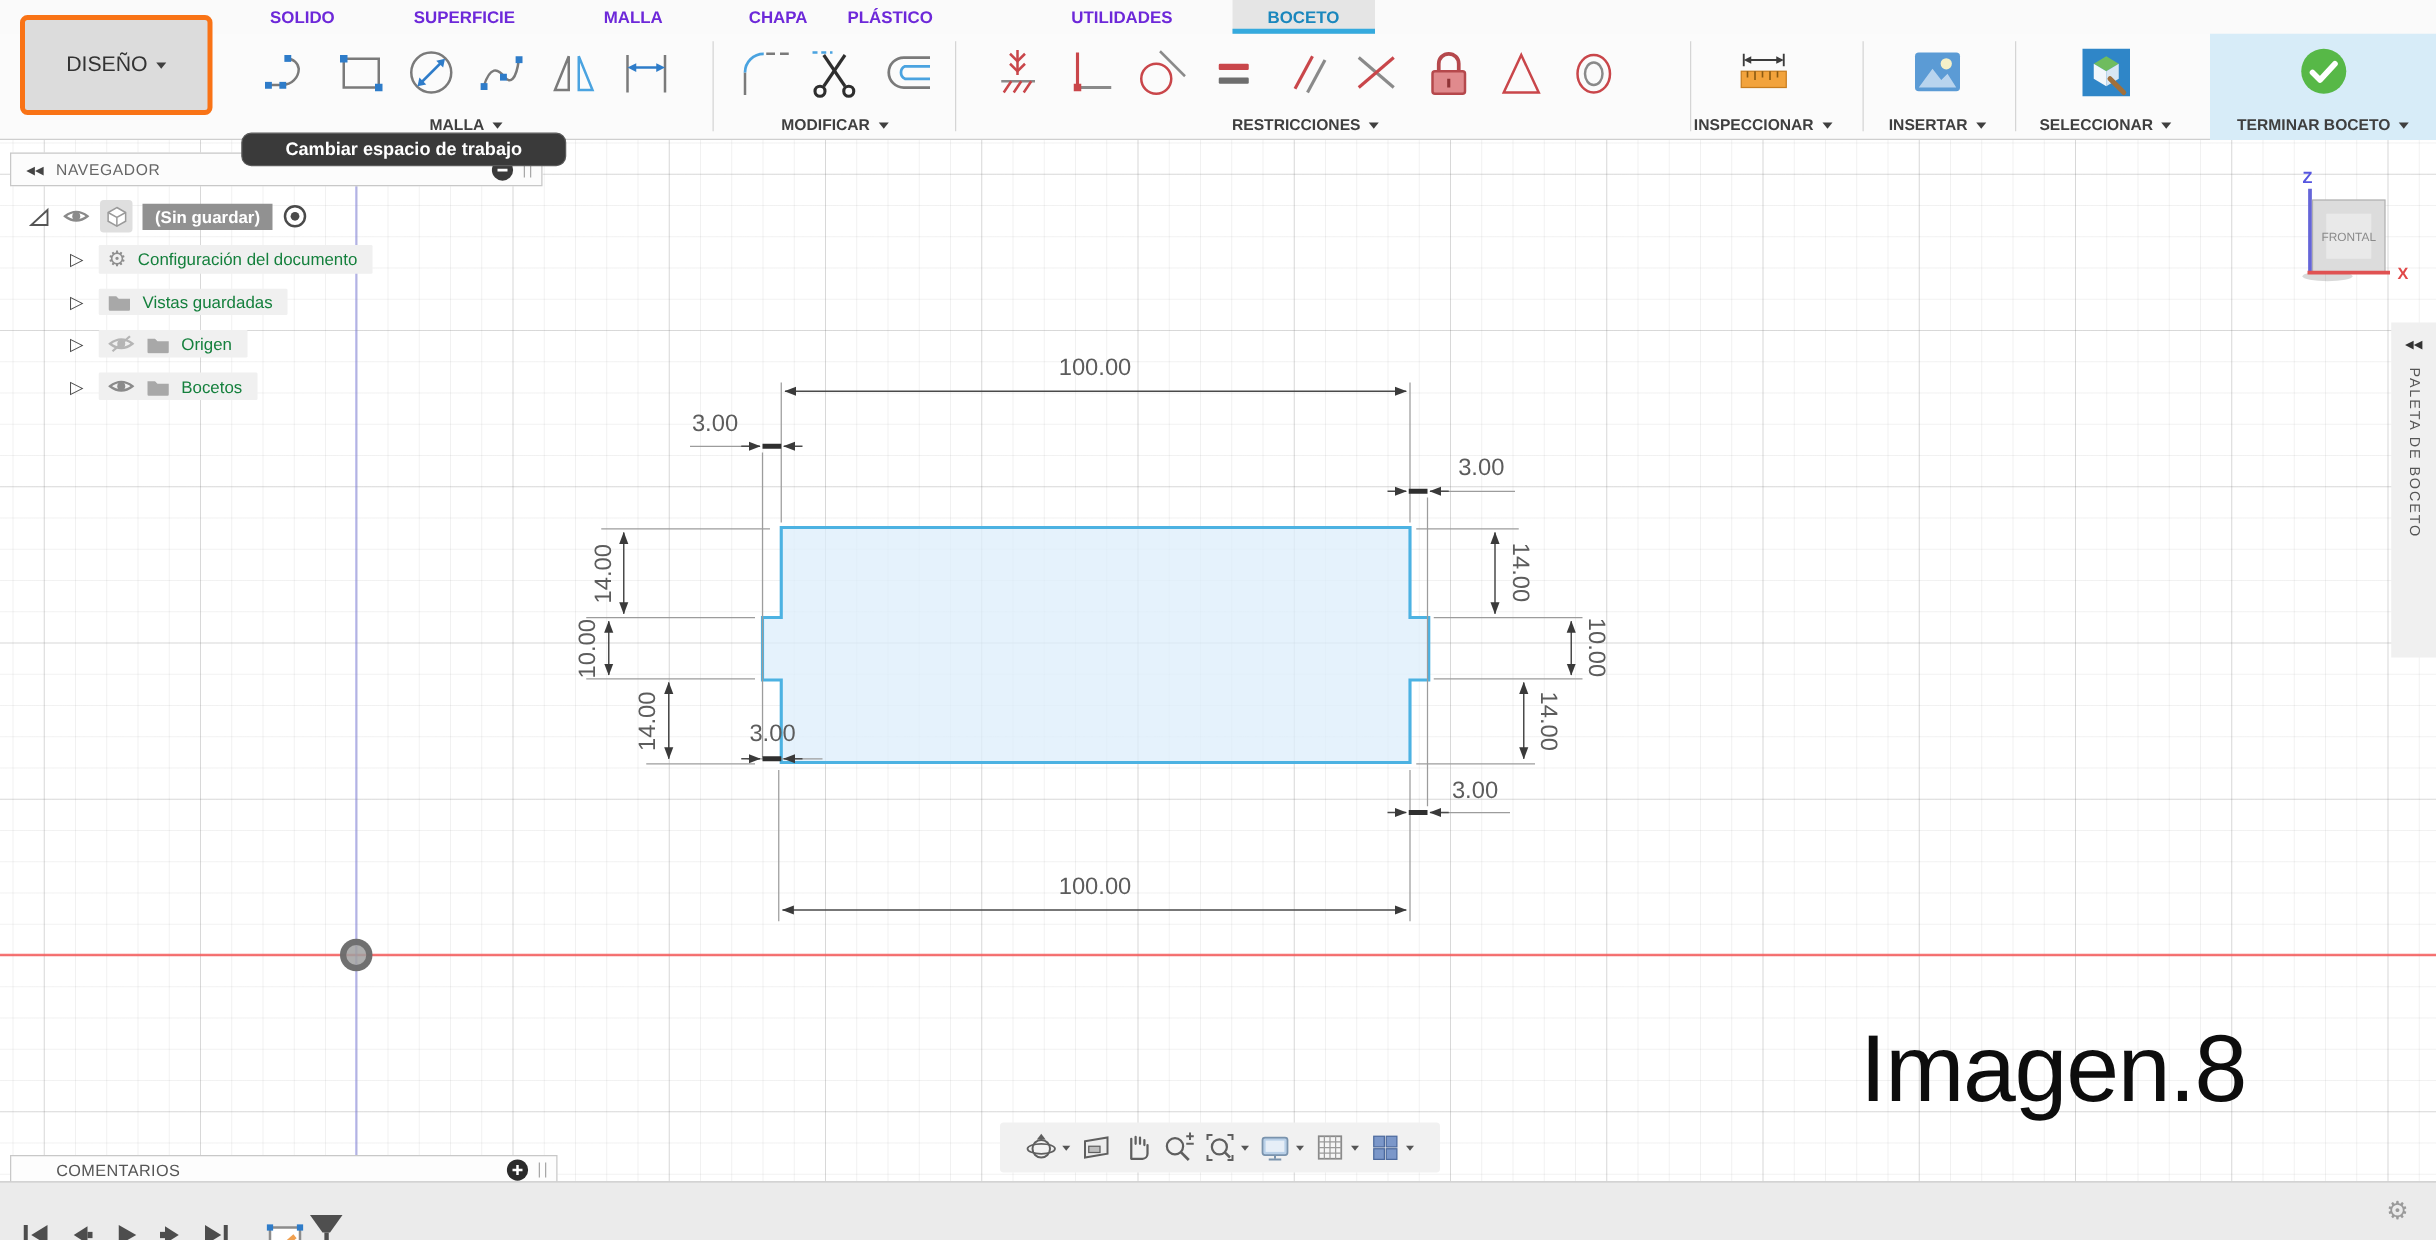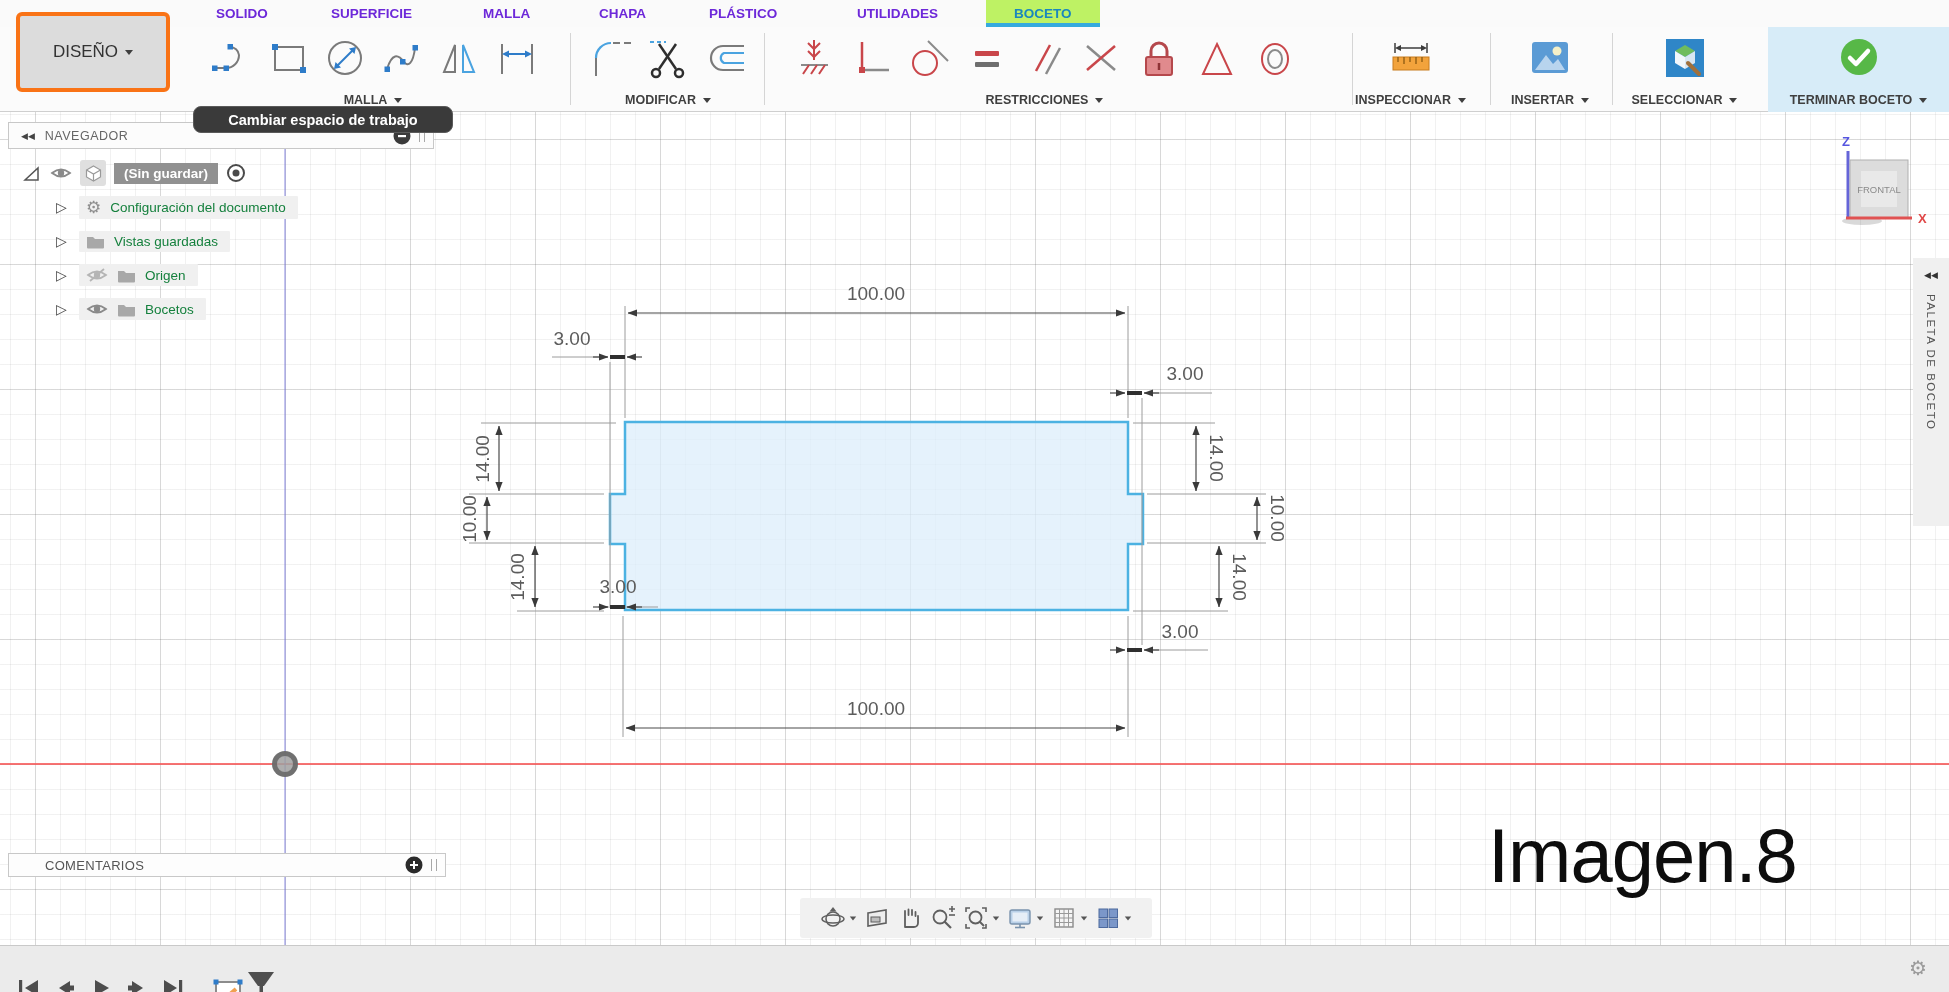--- a/index.html
+++ b/index.html
@@ -3,21 +3,21 @@
 <meta charset="utf-8">
 <style>
   * { margin:0; padding:0; box-sizing:border-box; }
   html,body { width:1949px; height:992px; font-family:"Liberation Sans", sans-serif; background:#fff; overflow:hidden; }
   .app { position:relative; width:1949px; height:992px; overflow:hidden; background:#fff; }
 
   
   .header { position:absolute; top:0; left:0; width:1949px; height:112px; background:#fbfbfb; border-bottom:1px solid #cfcfcf; z-index:4; }
   .tabrow { position:absolute; top:0; left:0; width:100%; height:27px; background:#fafafa; }
   .tab { position:absolute; top:0; height:27px; line-height:27px; font-size:13.5px; font-weight:700; color:#6d28d9; cursor:default; }
-  .tab.active { background:#bef264; color:#1a87bd; padding:0 28px; }
+  .tab.active { background:#e5e5e5; color:#1a87bd; padding:0 28px; }
   .tab.active::after { content:""; position:absolute; left:0; right:0; bottom:0; height:4px; background:#35aade; }
   .ws-btn { position:absolute; left:16px; top:12px; width:154px; height:80px; background:#dcdcdc; border:4px solid #f97316; border-radius:6px; display:flex; align-items:center; justify-content:center; font-size:17px; font-weight:400; color:#333; z-index:5; }
   .caret { display:inline-block; width:0; height:0; border-left:4.5px solid transparent; border-right:4.5px solid transparent; border-top:5.5px solid #3f3f3f; margin-left:7px; }
   .grp { position:absolute; top:27px; height:85px; display:flex; flex-direction:column; align-items:center; justify-content:space-between; padding:9px 0 5px; }
   .grp .icons { display:flex; gap:13px; align-items:center; }
   .glabel { font-size:12.5px; font-weight:700; color:#3f3f3f; display:flex; align-items:center; white-space:nowrap; }
   .divider { position:absolute; top:33px; height:72px; width:1px; background:#d5d5d5; }
   .terminar-bg { background:#d7ecf8; }
   .ticon { cursor:pointer; }
 
@@ -60,21 +60,21 @@
   .gear-glyph { font-size:17px; color:#8f8f8f; line-height:1; }
   .cube-chip { width:26px; height:26px; background:#dfdfdf; border-radius:3px; display:flex; align-items:center; justify-content:center; }
 
   
   .viewcube { position:absolute; left:1830px; top:125px; z-index:5; }
   
   .palette { position:absolute; right:0; top:258px; width:36px; height:268px; background:#f0f0f0; display:flex; flex-direction:column; align-items:center; padding-top:12px; z-index:5; }
   .palette .vtext { writing-mode:vertical-rl; font-size:11.5px; color:#555; letter-spacing:1.5px; margin-top:14px; }
 
   
-  .comments { position:absolute; left:8px; top:853px; width:438px; height:24px; background:#fdfdfd; border:1px solid #c8c8c8; display:flex; align-items:center; z-index:5; }
+  .comments { position:absolute; left:8px; top:924px; width:438px; height:24px; background:#fdfdfd; border:1px solid #c8c8c8; display:flex; align-items:center; z-index:5; }
   .comments .ctitle { font-size:13px; color:#555; letter-spacing:0.3px; margin-left:36px; flex:1; }
 
   
   .bnav { position:absolute; left:800px; top:898px; width:352px; height:40px; background:#f1f1f1; border-radius:3px; display:flex; align-items:center; justify-content:center; gap:7px; z-index:5; }
   .bitem { display:flex; align-items:center; cursor:pointer; }
   .bitem .caret { border-top-color:#555; margin-left:3px; transform:scale(0.8); }
 
   
   .timeline { position:absolute; left:0; bottom:0; width:1949px; height:47px; background:#ebebeb; border-top:1px solid #c9c9c9; z-index:5; }
   .playback { position:absolute; left:16px; top:12px; display:flex; gap:10px; align-items:center; }
@@ -84,21 +84,21 @@
 <body>
 
 <div class="app">
 
   <div class="header">
     <div class="tabrow">
       <span class="tab" style="left:216px">SOLIDO</span>
       <span class="tab" style="left:331px">SUPERFICIE</span>
       <span class="tab" style="left:483px">MALLA</span>
       <span class="tab" style="left:599px">CHAPA</span>
-      <span class="tab" style="left:709px">PLÁSTICO</span>
+      <span class="tab" style="left:678px">PLÁSTICO</span>
       <span class="tab" style="left:857px">UTILIDADES</span>
       <span class="tab active" style="left:986px">BOCETO</span>
     </div>
 
     <div class="ws-btn">
       <span>DISEÑO</span>
         <span class="caret"></span>
     </div>
 
     <div class="grp" style="left:198px;width:350px">

